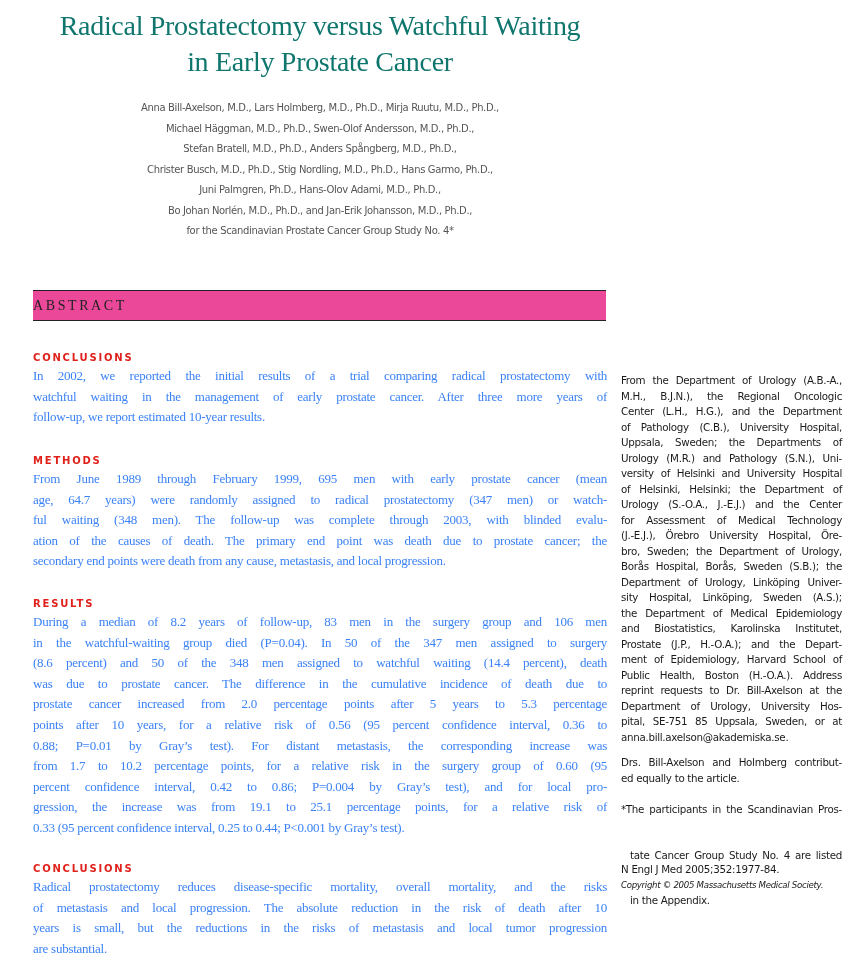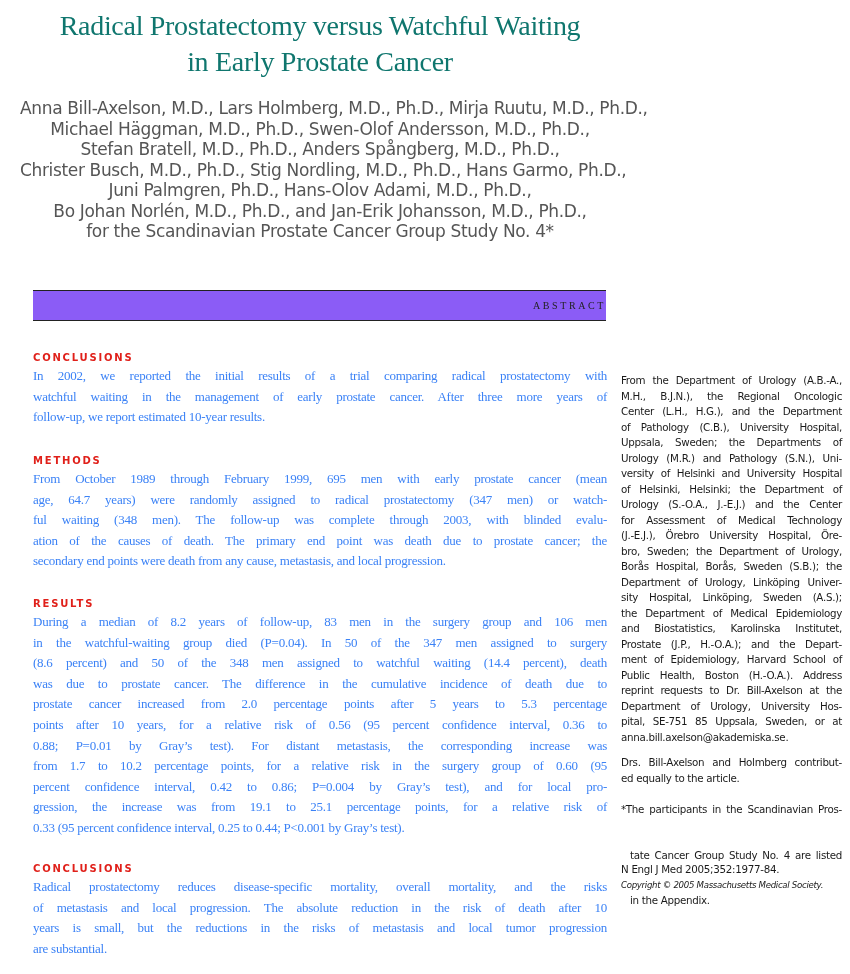--- a/index.html
+++ b/index.html
@@ -9,30 +9,30 @@
       font-family: "Liberation Serif", "DejaVu Serif", serif;
     }
     .title {
       position: absolute; left: 20px; top: 8px; width: 600px;
       text-align: center; font-size: 28px; line-height: 36px;
       color: #0f766e; letter-spacing: -0.3px;
     }
     .authors {
       position: absolute; left: 20px; top: 98px; width: 600px;
       text-align: center; font-family: "DejaVu Sans", "Liberation Sans", sans-serif;
-      font-size: 17px; line-height: 20.5px; color: #555;
+      font-size: 10px; line-height: 20.5px; color: #555;
       letter-spacing: -0.35px;
     }
     .authors span { display: block; white-space: nowrap; }
     .abstract-bar {
       position: absolute; left: 33px; top: 290px; width: 573px; height: 29px;
       border-top: 1px solid #222; border-bottom: 1px solid #222;
-      background: #8b5cf6;
-      text-align: right; line-height: 29px;
-      font-size: 10px; letter-spacing: 2.6px; color: #222;
+      background: #ec4899;
+      text-align: left; line-height: 29px;
+      font-size: 14px; letter-spacing: 2.6px; color: #222;
     }
     .section { position: absolute; left: 33px; width: 574px; }
     .sec-label {
       font-family: "DejaVu Sans", "Liberation Sans", sans-serif;
       font-weight: bold; font-size: 10px; letter-spacing: 1.8px;
       color: #e0201a; line-height: 14px; margin-bottom: 1px;
     }
     .sec-body {
       font-size: 13px; line-height: 20.6px; color: #3b82f6;
       text-align: justify; letter-spacing: -0.25px;
@@ -75,21 +75,21 @@
   <div class="sec-body">
     <span>In 2002, we reported the initial results of a trial comparing radical prostatectomy with</span>
     <span>watchful waiting in the management of early prostate cancer. After three more years of</span>
     <span class="last">follow-up, we report estimated 10-year results.</span>
   </div>
 </div>
 
 <div class="section" style="top:454px;">
   <div class="sec-label">METHODS</div>
   <div class="sec-body">
-    <span>From October 1989 through February 1999, 695 men with early prostate cancer (mean</span>
+    <span>From June 1989 through February 1999, 695 men with early prostate cancer (mean</span>
     <span>age, 64.7 years) were randomly assigned to radical prostatectomy (347 men) or watch-</span>
     <span>ful waiting (348 men). The follow-up was complete through 2003, with blinded evalu-</span>
     <span>ation of the causes of death. The primary end point was death due to prostate cancer; the</span>
     <span class="last">secondary end points were death from any cause, metastasis, and local progression.</span>
   </div>
 </div>
 
 <div class="section" style="top:597px;">
   <div class="sec-label">RESULTS</div>
   <div class="sec-body">

